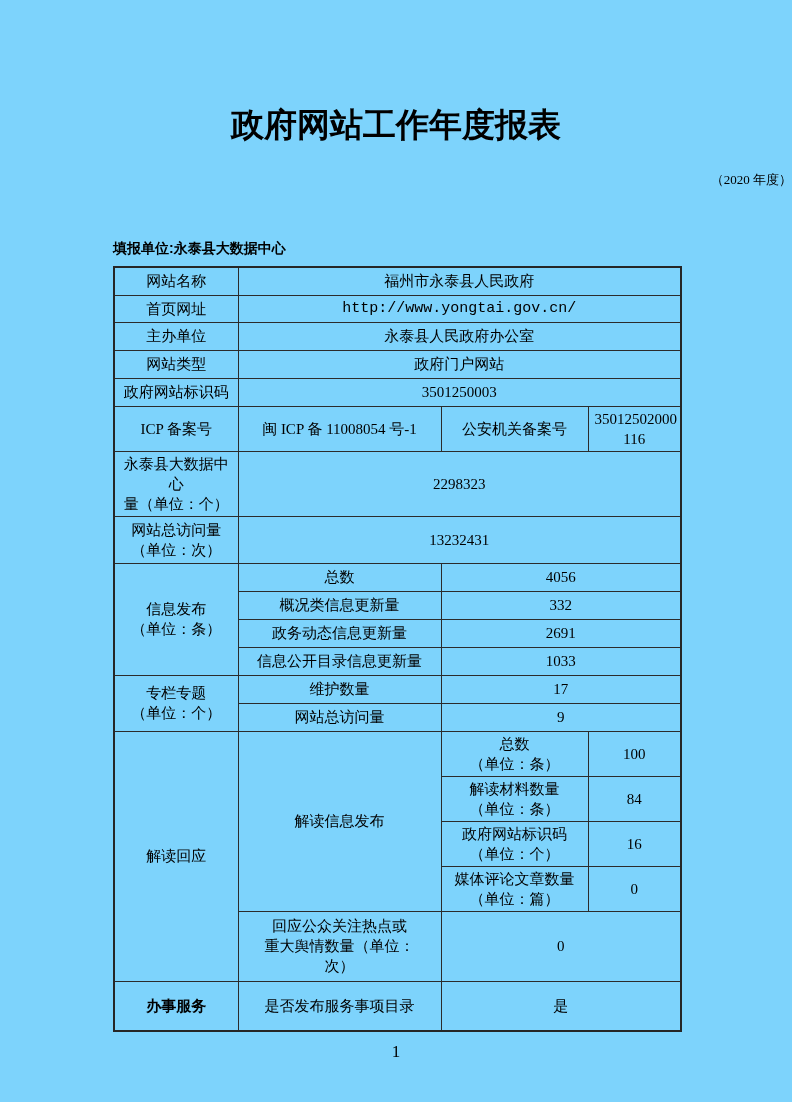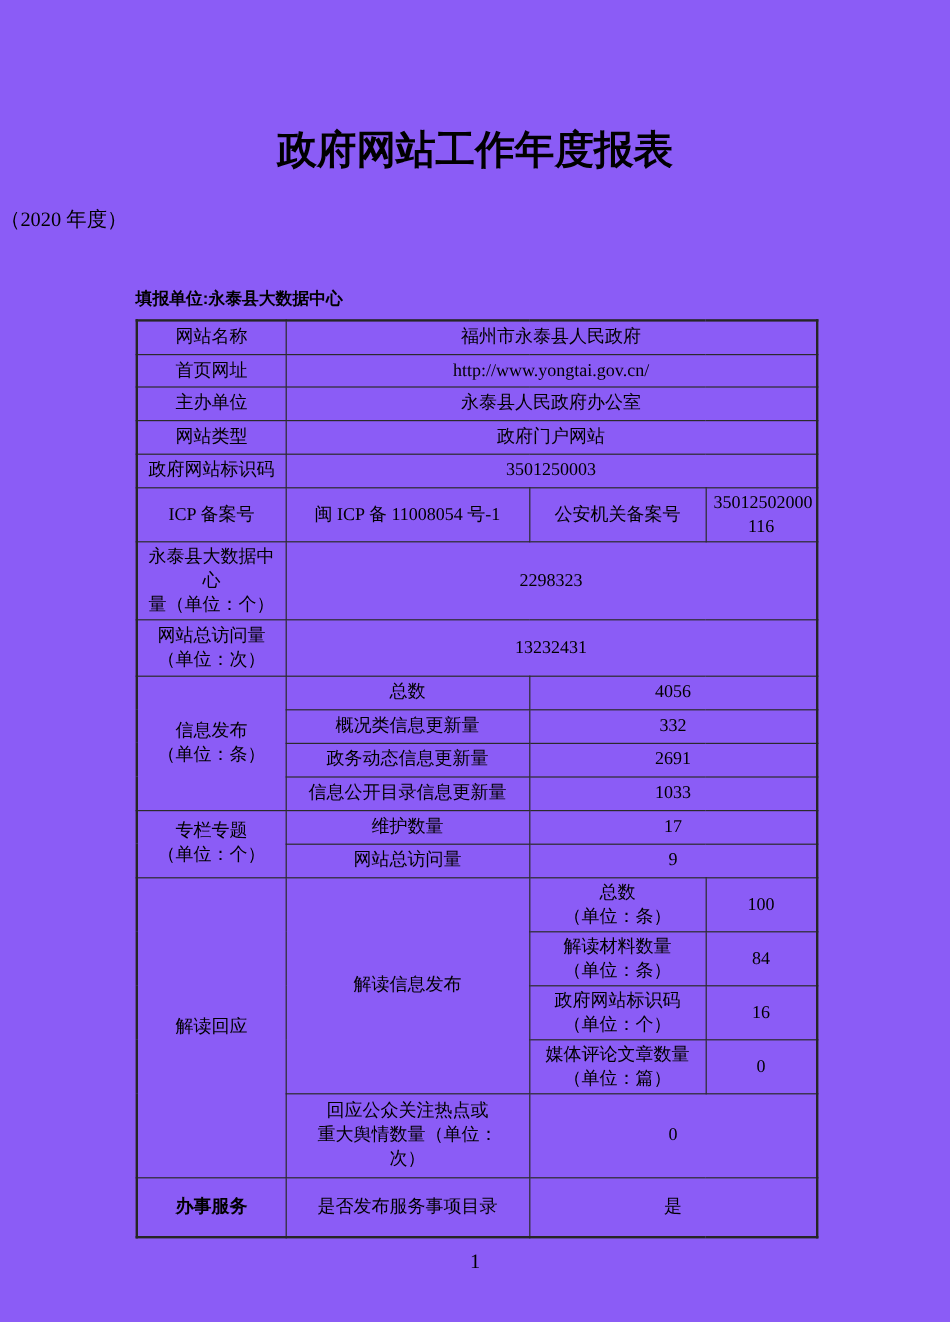--- a/index.html
+++ b/index.html
@@ -1,31 +1,31 @@
 <!DOCTYPE html>
 <html><head>
 <meta charset="utf-8">
 <style>
   * { box-sizing: border-box; }
   html, body { margin: 0; padding: 0; background: #ffffff; }
   .page {
     width: 792px; height: 1102px; position: relative;
-    background: #8b5cf6; color: #000000;
+    background: #7dd3fc; color: #000000;
     font-family: "Liberation Serif", "DejaVu Serif", serif;
     overflow: hidden;
   }
   .doc-title {
     position: absolute; top: 103px; left: 0; width: 100%;
     text-align: center; margin: 0;
     font-size: 33px; font-weight: 700; letter-spacing: 0px;
     font-family: "Liberation Sans", "DejaVu Sans", sans-serif;
   }
   .doc-subtitle {
     position: absolute; top: 171px; left: 0; width: 100%;
-    text-align: left; font-size: 17px; font-weight: 400;
+    text-align: right; font-size: 13px; font-weight: 400;
   }
   .unit-line {
     position: absolute; top: 240px; left: 113px;
     font-size: 14px; font-weight: 700;
     font-family: "Liberation Sans", "DejaVu Sans", sans-serif;
   }
   table.report {
     position: absolute; top: 266px; left: 113px; width: 567px;
     border-collapse: collapse; table-layout: fixed;
     border: 2px solid #262626;
@@ -34,21 +34,21 @@
   .report td {
     border: 1px solid #2b2b2b;
     text-align: center; vertical-align: middle;
     font-size: 15px; line-height: 20px;
     padding: 2px 6px;
     white-space: pre-line;
     overflow: hidden;
   }
   .report tr.cut-row td { border-bottom: 1px solid #9a9a9a; }
   .mono {
-    font-family: Liberation Serif, serif;
+    font-family: Liberation Mono, monospace;
     letter-spacing: 0px;
   }
   .v-bottom { vertical-align: bottom; padding-bottom: 6px; font-weight: bold; }
   .v-top { vertical-align: top; padding-top: 5px; }
   .page-number {
     position: absolute; top: 1042px; left: 0; width: 100%;
     text-align: center; font-size: 17px;
   }
 </style>
 </head>

